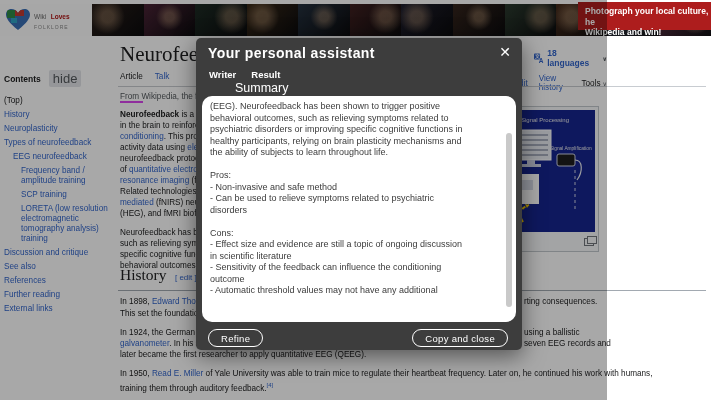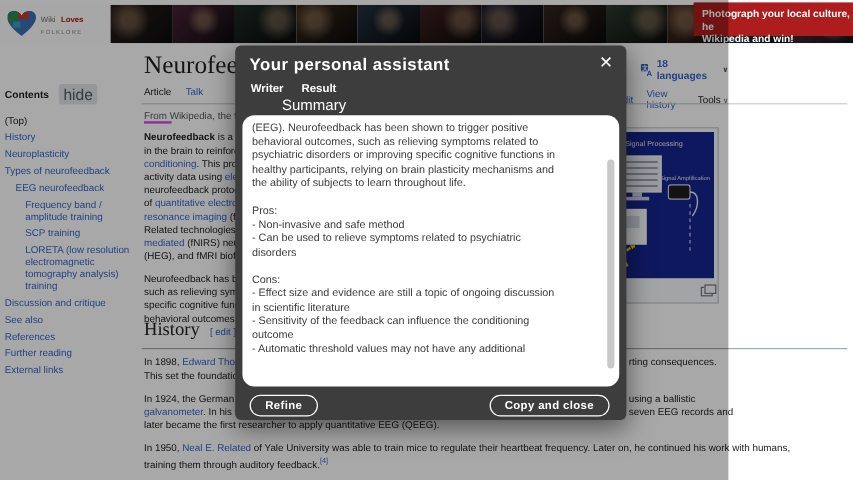--- a/index.html
+++ b/index.html
@@ -60,21 +60,21 @@
          z-index:60;box-shadow:0 6px 22px rgba(0,0,0,0.5);color:#fff;}
   .m-title{left:12px;top:7px;font-size:14px;font-weight:bold;letter-spacing:0.4px;}
   .m-close{right:11px;top:6px;font-size:14px;font-weight:bold;cursor:pointer;}
   .m-tabs{left:13px;top:31px;display:flex;gap:15px;font-size:9.5px;font-weight:bold;}
   .m-heading{left:12px;top:43px;font-size:12.5px;margin-left:27px;}
   .m-box{left:6px;top:58px;width:314px;height:226px;background:#fff;border-radius:10px;overflow:hidden;}
   .m-text{padding:5px 14px 0 8px;}
   .sumline{font-size:9px;line-height:11.5px;color:#3b3b3b;white-space:pre;}
   .m-thumb{position:absolute;right:4px;top:37px;width:6px;height:174px;background:#c9c9c9;border-radius:3px;}
   .m-btn{position:absolute;top:291px;height:18px;border:1.5px solid #fff;border-radius:11px;background:transparent;
-         color:#fff;font-size:9.5px;font-weight:bold;padding:0 12px;font-family:inherit;letter-spacing:0.3px;}
+         color:#fff;font-size:9.5px;font-weight:normal;padding:0 12px;font-family:inherit;letter-spacing:0.3px;}
   .m-btn.refine{left:12px;}
   .m-btn.copy{right:14px;}
 </style>
 </head>
 <body>
 
 <div class="stage">
 
   <div class="banner">
     <div class="logo-panel">
@@ -222,21 +222,21 @@
   <div class="abs artline" style="left:120px;top:296px;"><span>In 1898, </span><span class="wlink">Edward Thorn</span></div>
   <div class="abs artline" style="left:524px;top:296px;">rting consequences.</div>
   <div class="abs artline" style="left:120px;top:308px;">This set the foundation</div>
 
   <div class="abs artline" style="left:120px;top:327px;">In 1924, the German p</div>
   <div class="abs artline" style="left:524px;top:327px;">using a ballistic</div>
   <div class="abs artline" style="left:120px;top:338px;"><span class="wlink">galvanometer</span><span>. In his s</span></div>
   <div class="abs artline" style="left:524px;top:338px;">seven EEG records and</div>
   <div class="abs artline" style="left:120px;top:349px;">later became the first researcher to apply quantitative EEG (QEEG).</div>
 
-  <div class="abs artline" style="left:120px;top:368px;"><span>In 1950, </span><span class="wlink">Neal E. Related</span><span> of Yale University was able to train mice to regulate their heartbeat frequency. Later on, he continued his work with humans,</span></div>
+  <div class="abs artline" style="left:120px;top:368px;"><span>In 1950, </span><span class="wlink">Read E. Miller</span><span> of Yale University was able to train mice to regulate their heartbeat frequency. Later on, he continued his work with humans,</span></div>
   <div class="abs artline" style="left:120px;top:380px;"><span>training them through auditory feedback.</span><sup class="wlink">[4]</sup></div>
 
   <div class="overlay"></div>
 
   <div class="modal">
     <div class="abs m-title">Your personal assistant</div>
     <div class="abs m-close">✕</div>
     <div class="abs m-tabs">
       <span>Writer</span>
       <span>Result</span>

